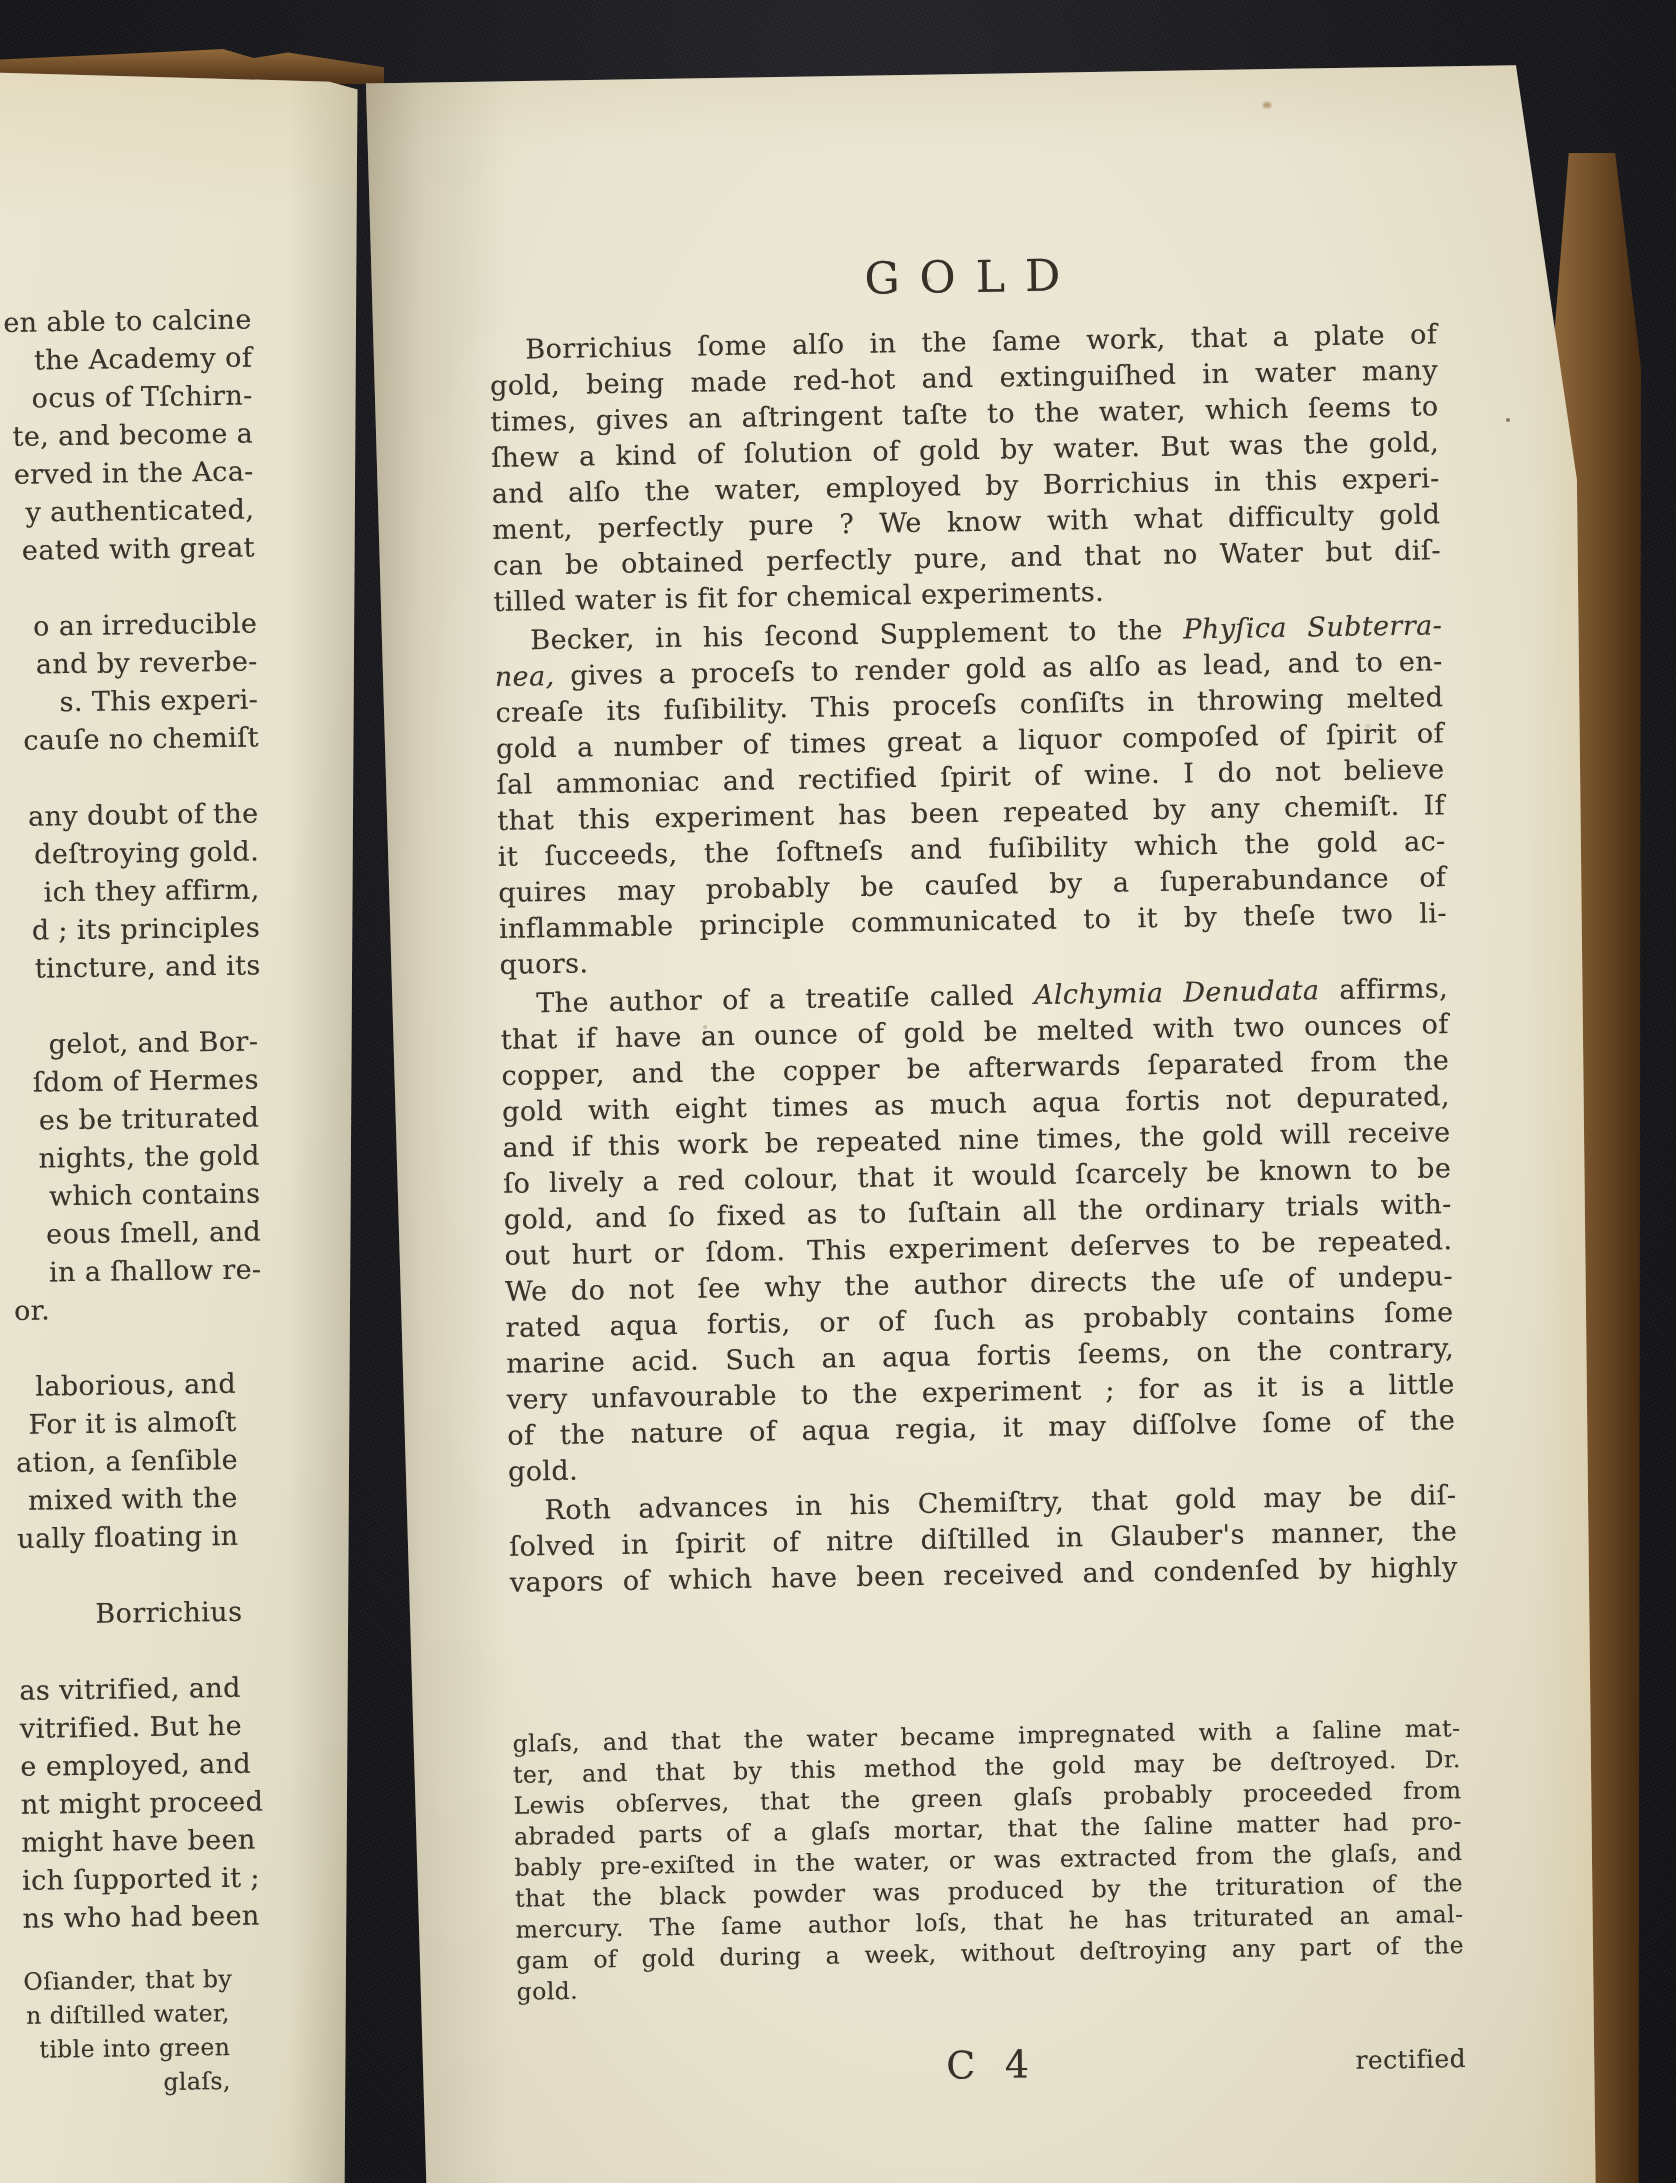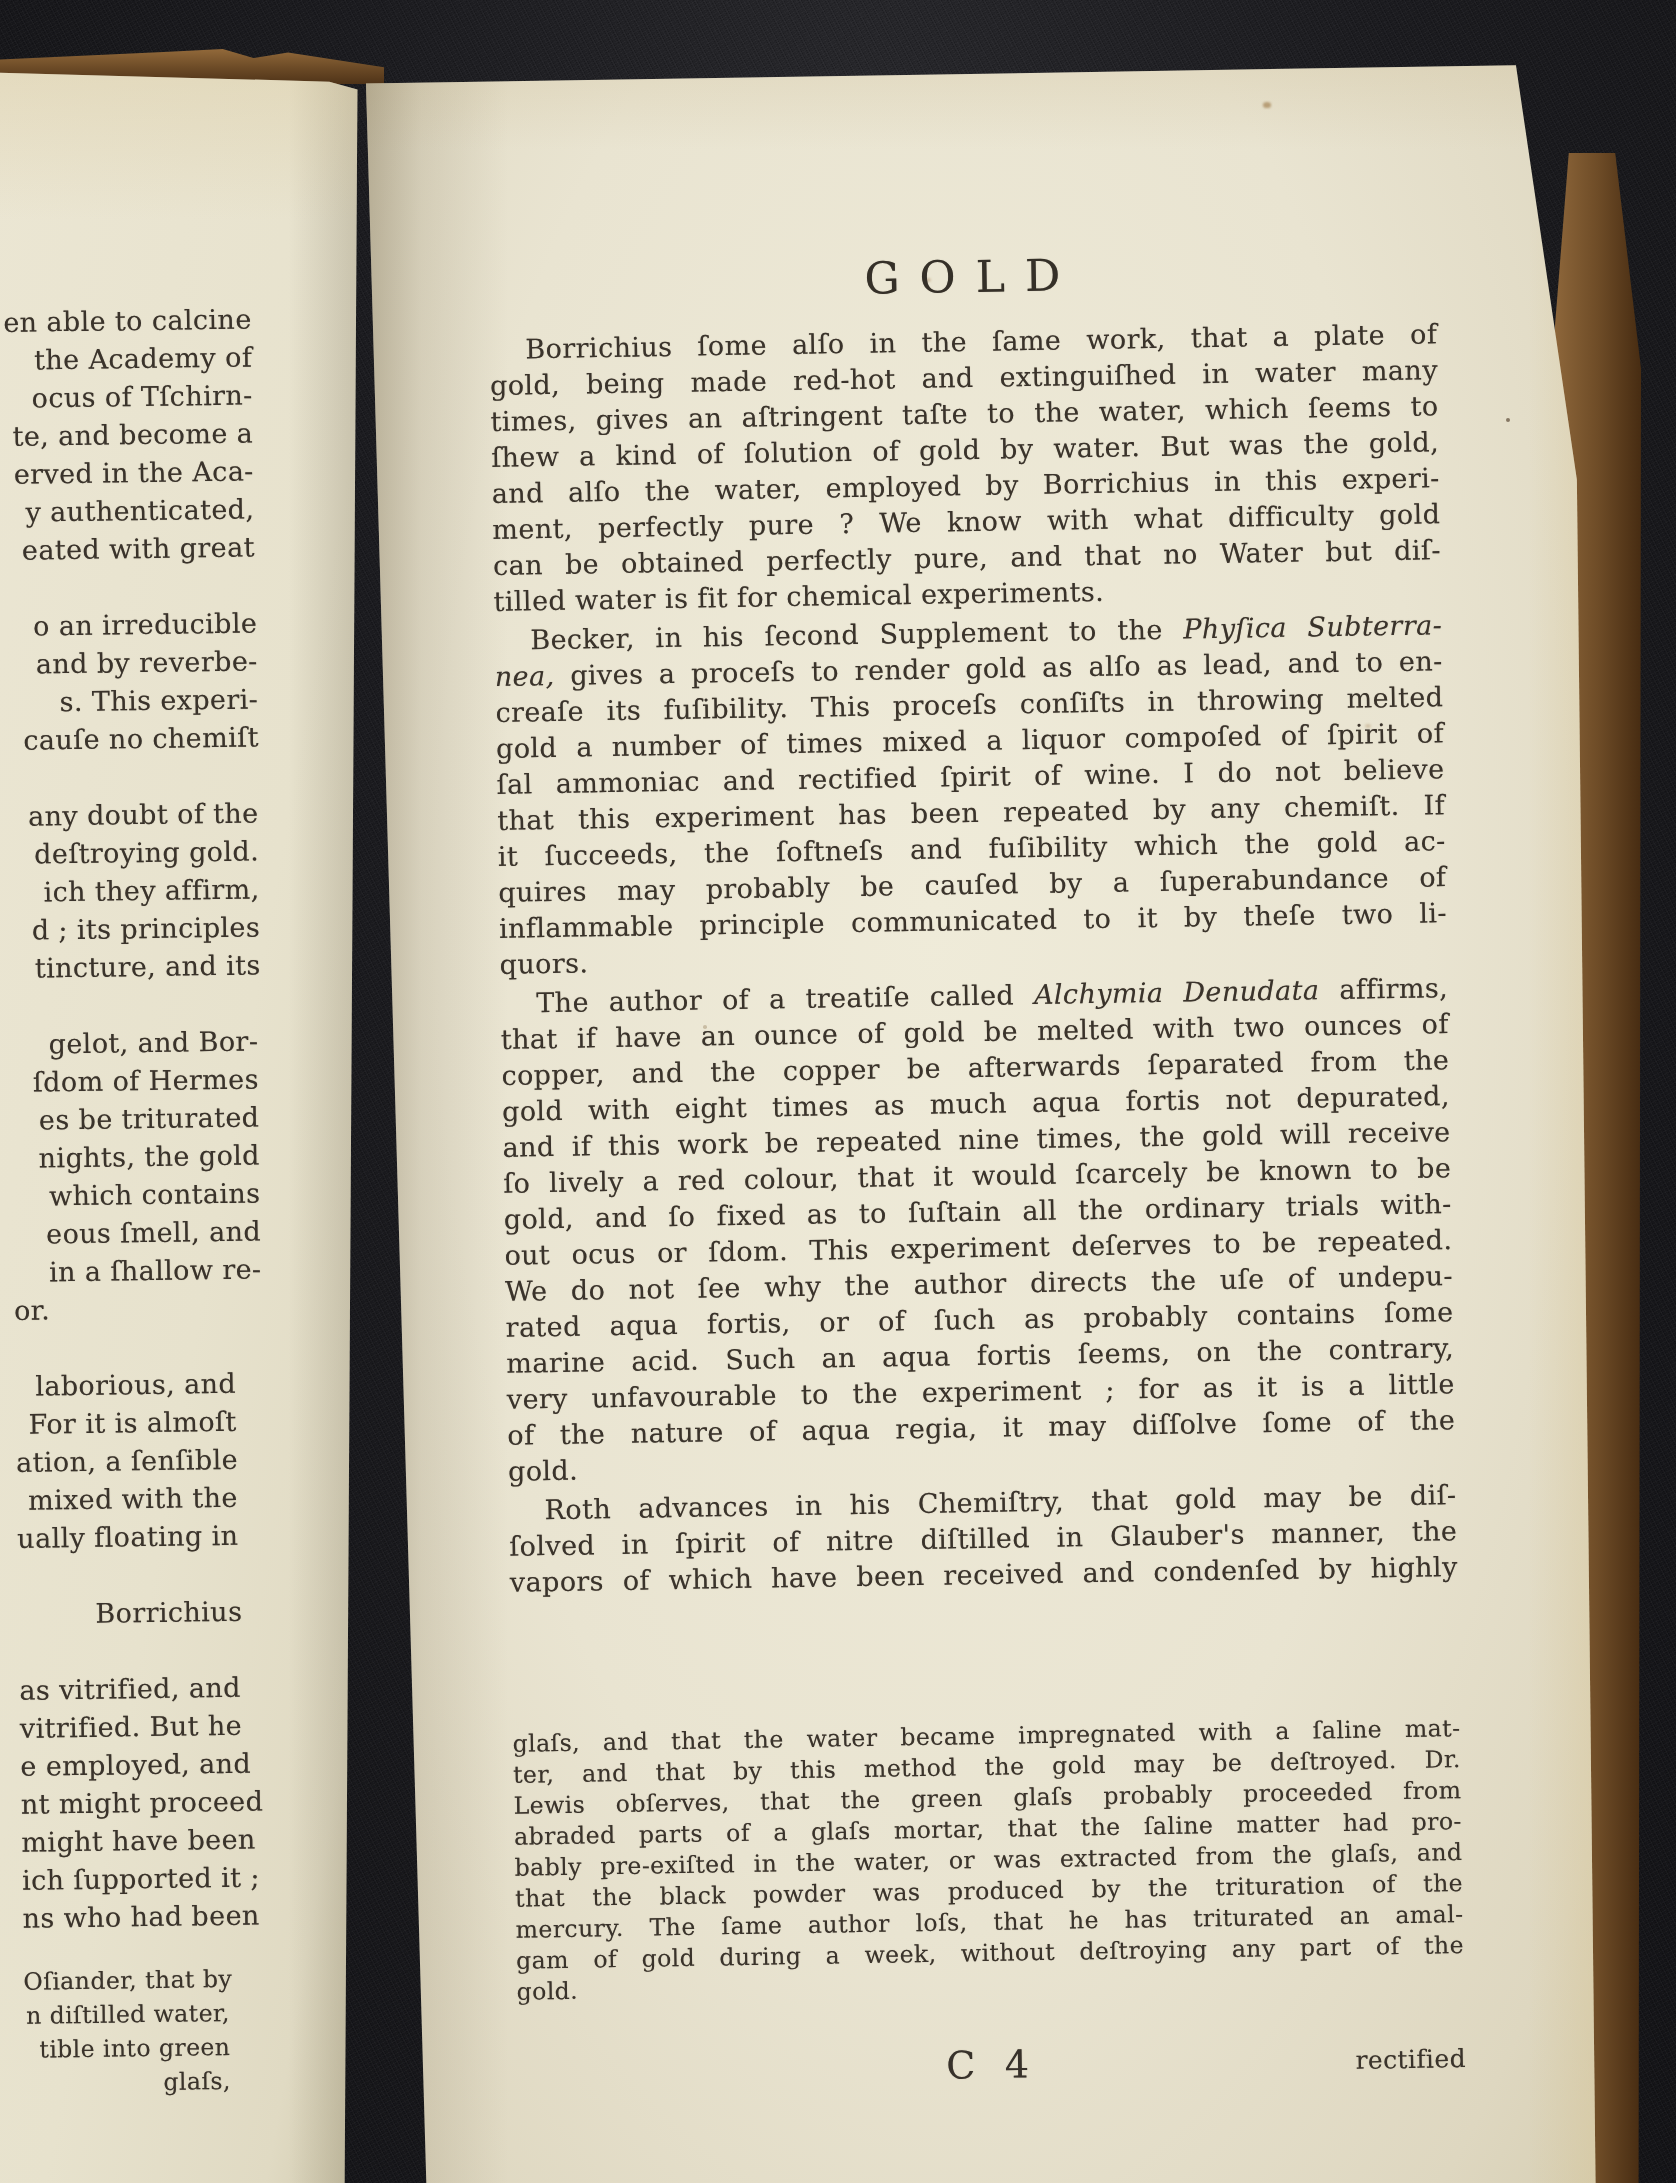--- a/index.html
+++ b/index.html
@@ -285,21 +285,21 @@
               <span>in</span>
               <span>throwing</span>
               <span>melted</span>
             </div>
             <div class="line">
               <span>gold</span>
               <span>a</span>
               <span>number</span>
               <span>of</span>
               <span>times</span>
-              <span>mixed</span>
+              <span>great</span>
               <span>a</span>
               <span>liquor</span>
               <span>compoſed</span>
               <span>of</span>
               <span>ſpirit</span>
               <span>of</span>
             </div>
             <div class="line">
               <span>ſal</span>
               <span>ammoniac</span>
@@ -449,21 +449,21 @@
               <span>to</span>
               <span>ſuſtain</span>
               <span>all</span>
               <span>the</span>
               <span>ordinary</span>
               <span>trials</span>
               <span>with-</span>
             </div>
             <div class="line">
               <span>out</span>
-              <span>ocus</span>
+              <span>hurt</span>
               <span>or</span>
               <span>ſdom.</span>
               <span>This</span>
               <span>experiment</span>
               <span>deſerves</span>
               <span>to</span>
               <span>be</span>
               <span>repeated.</span>
             </div>
             <div class="line">

